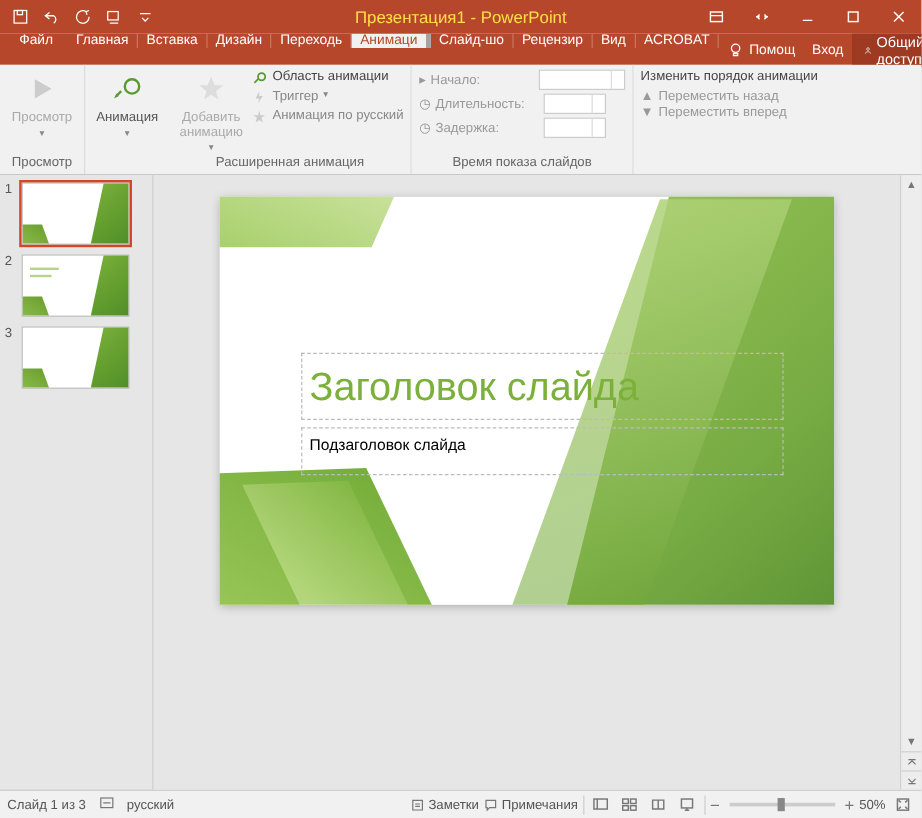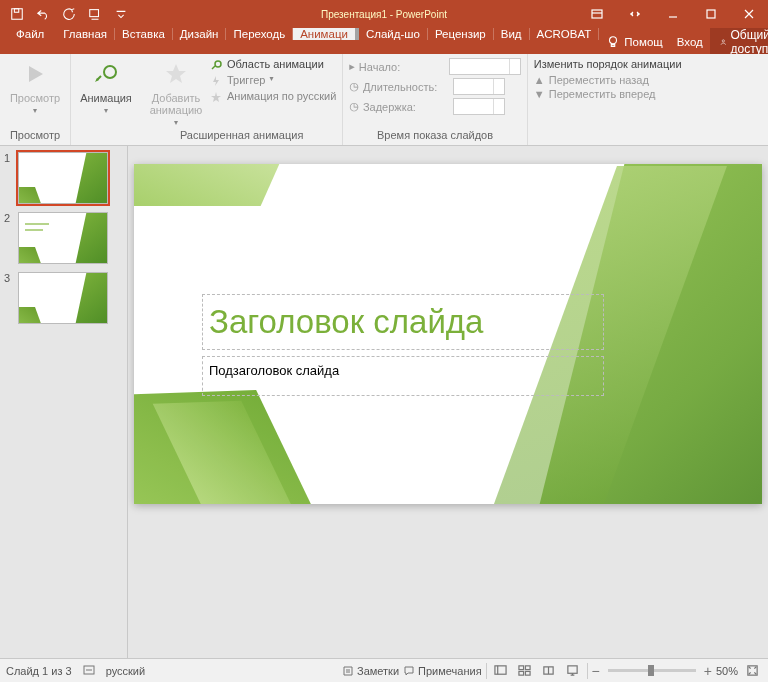--- a/index.html
+++ b/index.html
@@ -1,21 +1,21 @@
 <!DOCTYPE html>
 <html><head>
 <meta charset="utf-8">
 <style>
 *{margin:0;padding:0;box-sizing:border-box;font-family:"Segoe UI",Arial,sans-serif;user-select:none}
 body{width:768px;height:682px;background:#e6e6e6;display:flex;flex-direction:column;overflow:hidden;font-size:12px}
 .titlebar{height:28px;background:#b7472a;display:flex;align-items:center;color:#fff;position:relative}
 .qat{display:flex;align-items:center;gap:4px;padding:0 6px}
 .qat-btn{width:22px;height:22px;display:flex;align-items:center;justify-content:center;color:#fff;font-size:12px}
 .qat-btn svg{width:14px;height:14px;stroke:#fff;fill:none;stroke-width:1.2}
-.title{position:absolute;left:50%;transform:translateX(-50%);font-size:10px;color:#fef9c3}
+.title{position:absolute;left:50%;transform:translateX(-50%);font-size:14px;color:#fde047}
 .winctrl{margin-left:auto;display:flex}
 .winbtn{width:38px;height:28px;display:flex;align-items:center;justify-content:center;color:#fff;font-size:12px}
 .winbtn svg{width:12px;height:12px;stroke:#fff;fill:none;stroke-width:1.2}
 .tabs{height:26px;background:#b7472a;display:flex;align-items:flex-start;color:#fff;font-size:12px;padding-left:4px}
 .tab{padding:0 7px;display:flex;align-items:center;border-right:1px solid rgba(255,255,255,.25);white-space:nowrap;font-size:11.5px}
 .tab.file{padding:0 12px;border-right:none}
 .tab.active{background:#f1f1f1;color:#b7472a;border-right:4px solid #a3a3a3}
 .tabs-right{margin-left:auto;display:flex}
 .share{background:#9e3a22;display:flex;align-items:center;gap:4px;padding:0 10px}
 .ribbon{height:92px;background:#f1f1f1;border-bottom:1px solid #c8c8c8;display:flex}
@@ -39,21 +39,21 @@
 .thumb-panel{width:128px;background:#e6e6e6;border-right:1px solid #c8c8c8;padding:6px 4px;overflow:hidden}
 .thumb-row{display:flex;gap:4px;margin-bottom:8px}
 .thumb-num{font-size:11px;color:#555;width:10px}
 .thumb{width:90px;height:52px;background:#fff;border:1px solid #bbb;position:relative;overflow:hidden}
 .thumb.active{outline:2px solid #d24726}
 .thumb-green-r{position:absolute;right:-10px;top:-8px;bottom:-8px;width:36px;background:linear-gradient(135deg,#7bb03a 0%,#4a8a24 100%);transform:skewX(-12deg)}
 .thumb-green-bl{position:absolute;left:-12px;bottom:-6px;width:32px;height:22px;background:linear-gradient(45deg,#93c452,#6ca02f);transform:skewX(20deg)}
 .thumb-line{position:absolute;left:6px;width:24px;height:2px;background:#b6d48c}
 .slide-area{flex:1;display:flex;overflow:hidden;position:relative;background:#e6e6e6}
 .slide-center{flex:1;display:flex;align-items:flex-start;justify-content:center;padding:18px 6px}
-.slide{width:628px;height:340px;background:#fff;box-shadow:0 2px 8px rgba(0,0,0,.25);position:relative;overflow:hidden}
+.slide{width:512px;height:340px;background:#fff;box-shadow:0 2px 8px rgba(0,0,0,.25);position:relative;overflow:hidden}
 .g-right{position:absolute;right:-50px;top:-40px;bottom:-40px;width:230px}
 .g-right::before{content:'';position:absolute;inset:0;background:linear-gradient(130deg,#8bbd47 0%,#6aa332 60%,#4d8822 100%);transform:skewX(-14deg);opacity:.92}
 .g-right::after{content:'';position:absolute;left:-30px;top:10%;bottom:5%;width:110px;background:linear-gradient(160deg,rgba(175,210,120,.85),rgba(110,165,55,.55));transform:skewX(-20deg)}
 .g-bl{position:absolute;left:-70px;bottom:-40px;width:230px;height:150px;background:linear-gradient(40deg,#9ecb57,#6faa30);transform:skewX(24deg) rotate(-2deg);opacity:.95}
 .g-bl::after{content:'';position:absolute;right:20px;top:10px;bottom:0;width:90px;background:linear-gradient(60deg,rgba(191,222,135,.85),rgba(140,190,70,.4))}
 .g-tl{position:absolute;left:-30px;top:-18px;width:170px;height:60px;background:linear-gradient(200deg,#c9e29a,#98c752);transform:skewX(-24deg);opacity:.9}
 .ph{position:absolute;border:1px dashed #bbb;background:transparent}
 .ph-title{left:68px;top:130px;width:402px;height:56px;display:flex;align-items:center}
 .ph-title-text{font-size:33px;color:#7bb03a;font-weight:300;padding:0 6px}
 .ph-sub{left:68px;top:192px;width:402px;height:40px}

